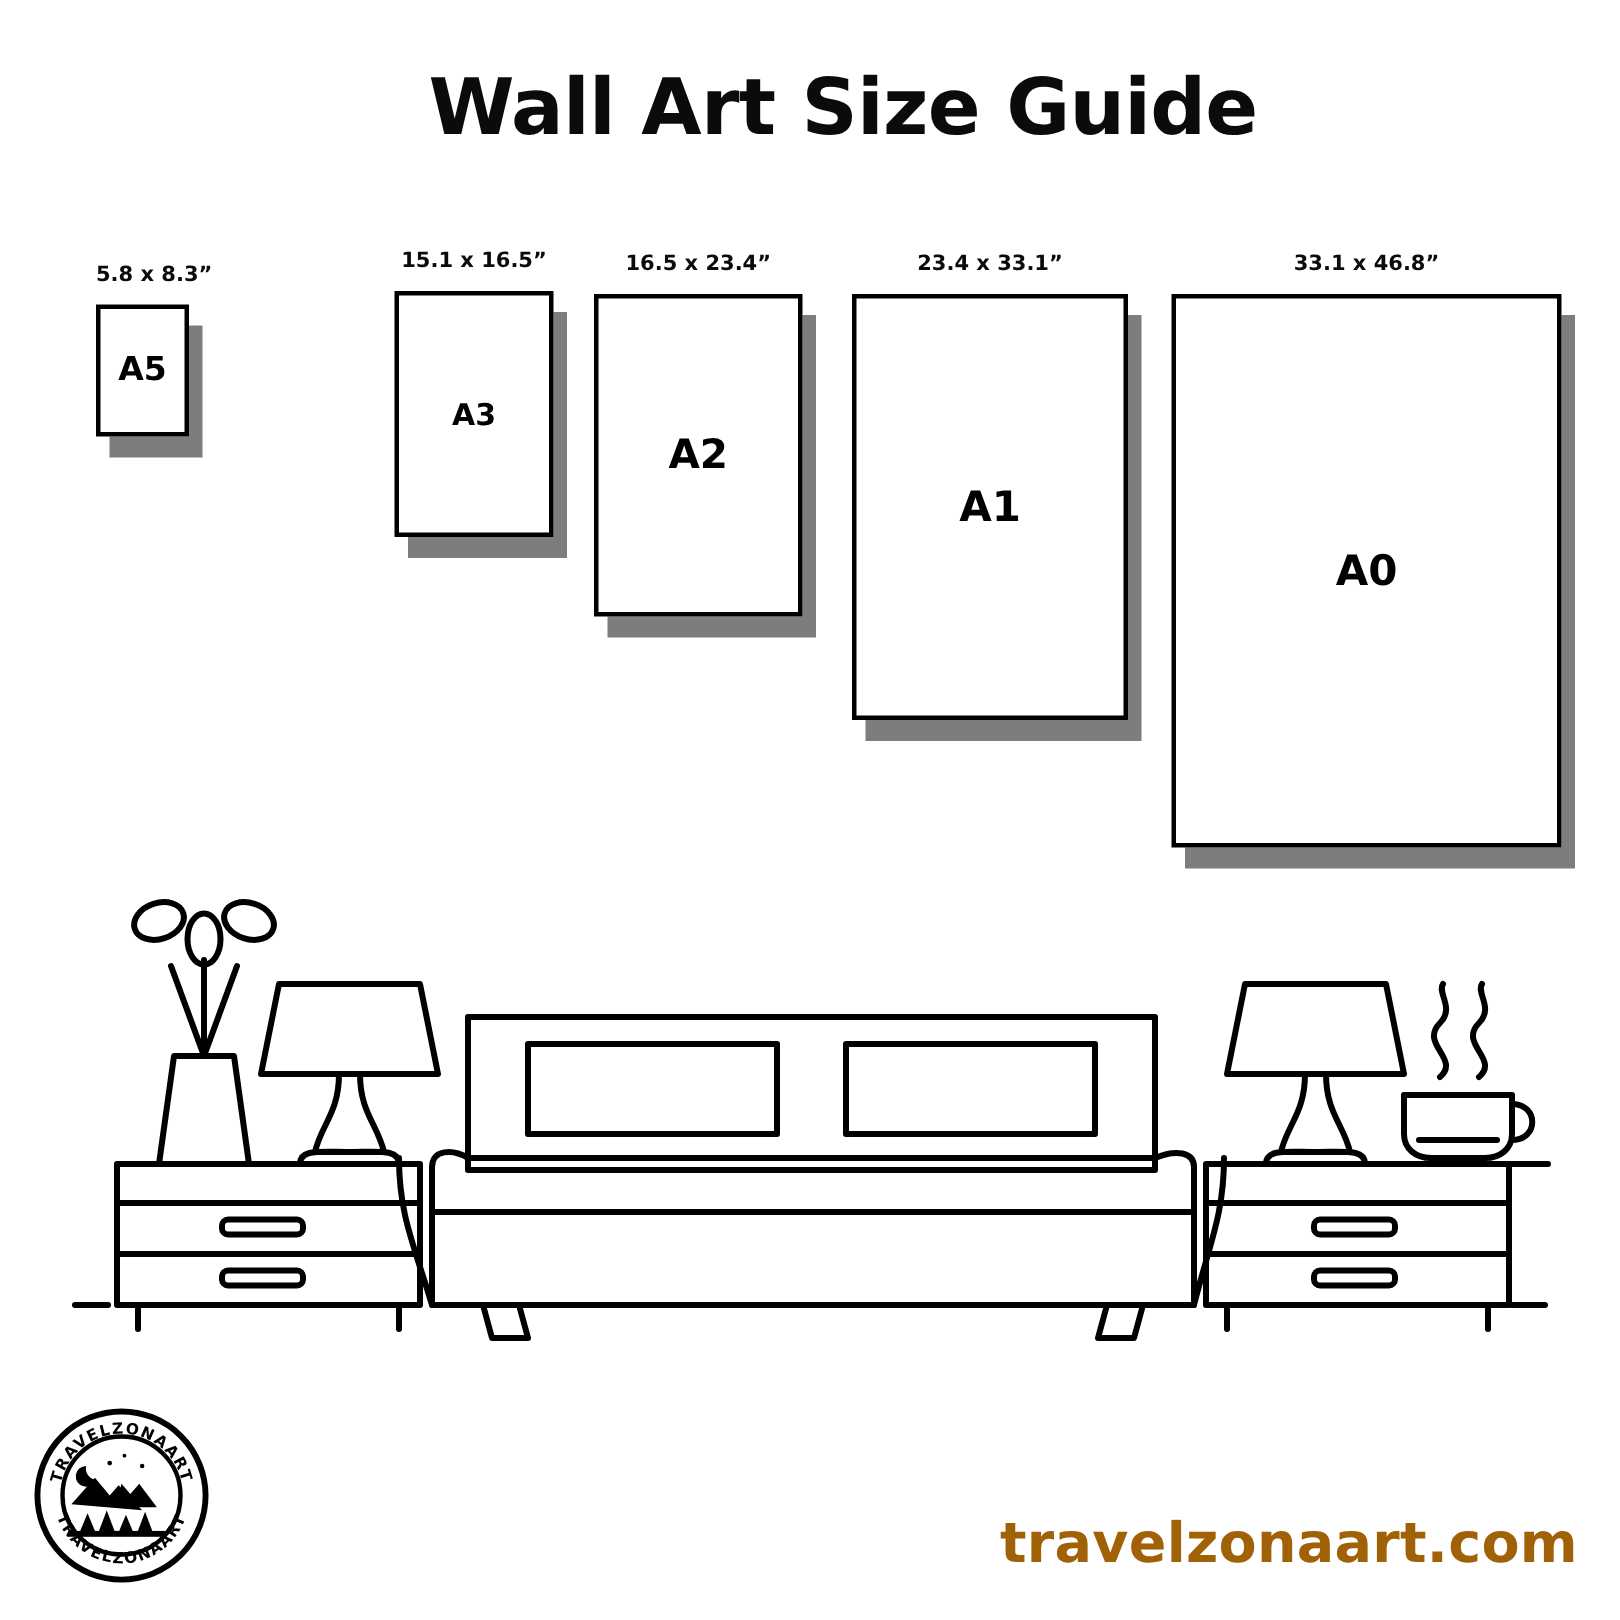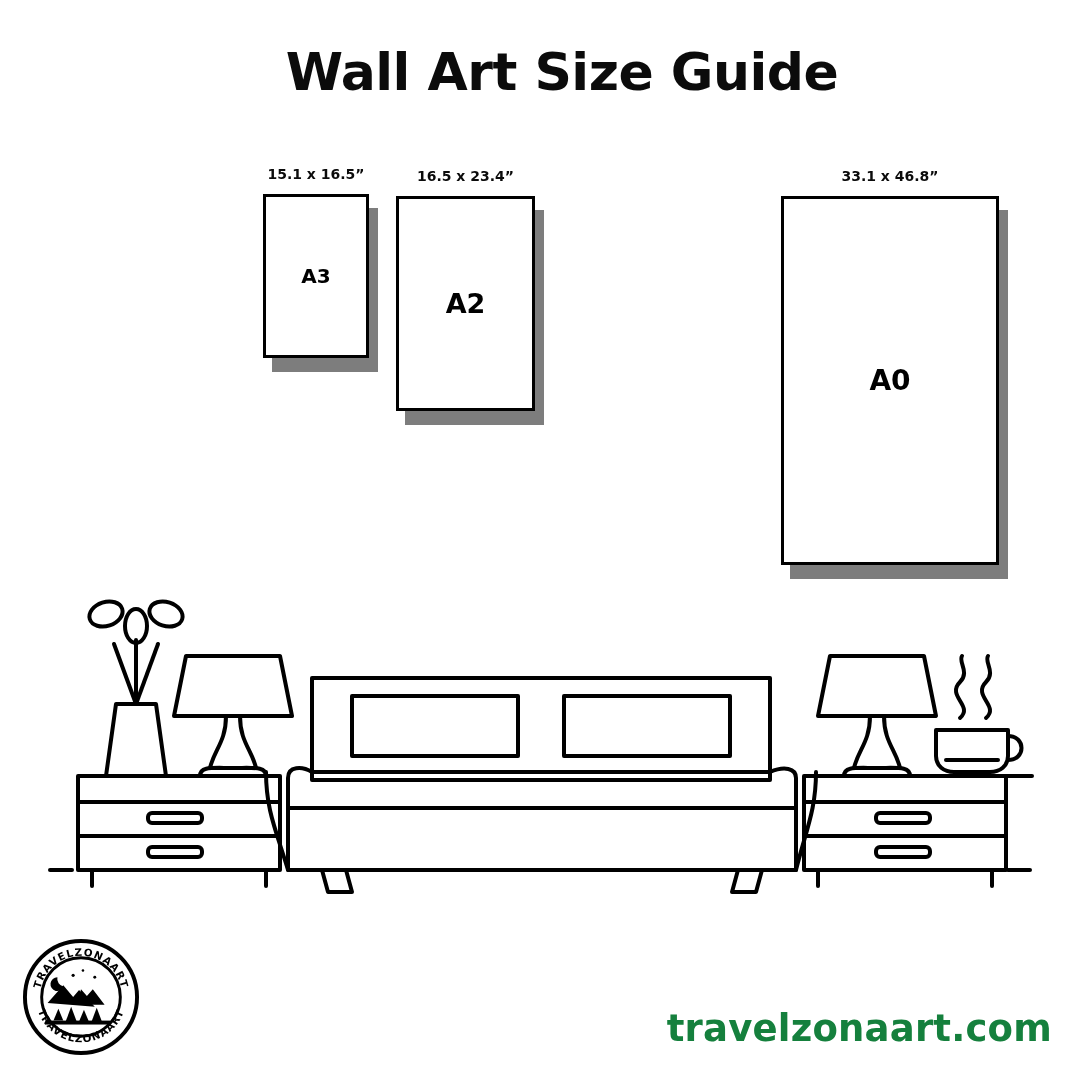--- a/index.html
+++ b/index.html
@@ -79,21 +79,21 @@
   #f-a3 .frame-label { font-size: 20px; }
 
   #f-a2 { left: 396px; top: 196px; width: 139px; height: 215px; }
   #f-a2 .frame-dim { top: -28px; }
   #f-a2 .frame-label { font-size: 27px; }
 
   #f-a1 { left: 568px; top: 196px; width: 184px; height: 284px; }
   #f-a1 .frame-dim { top: -28px; }
   #f-a1 .frame-label { font-size: 28px; }
 
-  #f-a0 { left: 781px; top: 196px; width: 218px; height: 369px; }
+  #f-a0 { left: 781px; top: 196px; width: 260px; height: 369px; }
   #f-a0 .frame-dim { top: -28px; }
   #f-a0 .frame-label { font-size: 28px; }
 
   
   #bedroom {
     position: absolute;
     left: 40px; top: 570px;
     width: 1000px; height: 340px;
   }
 
@@ -103,49 +103,63 @@
     left: 22px; top: 938px;
     width: 118px; height: 118px;
   }
 
   
   .website {
     position: absolute;
     right: 28px; bottom: 30px;
     font-size: 37px;
     font-weight: 700;
-    color: #15803d;
+    color: #a16207;
     letter-spacing: 0.2px;
   }
 </style>
 </head>
 <body>
 
 <div id="stage">
 
   <div class="title">Wall Art Size Guide</div>
 
+  <div class="frame-wrap" id="f-a5">
+    <div class="frame-dim">5.8 x 8.3”</div>
+    <div class="frame-shadow"></div>
+    <div class="frame-box">
+      <span class="frame-label">A5</span>
+    </div>
+  </div>
 
 
   <div class="frame-wrap" id="f-a3">
     <div class="frame-dim">15.1 x 16.5”</div>
     <div class="frame-shadow"></div>
     <div class="frame-box">
       <span class="frame-label">A3</span>
     </div>
   </div>
 
   <div class="frame-wrap" id="f-a2">
     <div class="frame-dim">16.5 x 23.4”</div>
     <div class="frame-shadow"></div>
     <div class="frame-box">
       <span class="frame-label">A2</span>
     </div>
   </div>
 
+  <div class="frame-wrap" id="f-a1">
+    <div class="frame-dim">23.4 x 33.1”</div>
+    <div class="frame-shadow"></div>
+    <div class="frame-box">
+      <span class="frame-label">A1</span>
+    </div>
+  </div>
 
   <div class="frame-wrap" id="f-a0">
     <div class="frame-dim">33.1 x 46.8”</div>
     <div class="frame-shadow"></div>
     <div class="frame-box">
       <span class="frame-label">A0</span>
     </div>
   </div>
 
   <svg id="bedroom" viewBox="0 0 1000 340">

